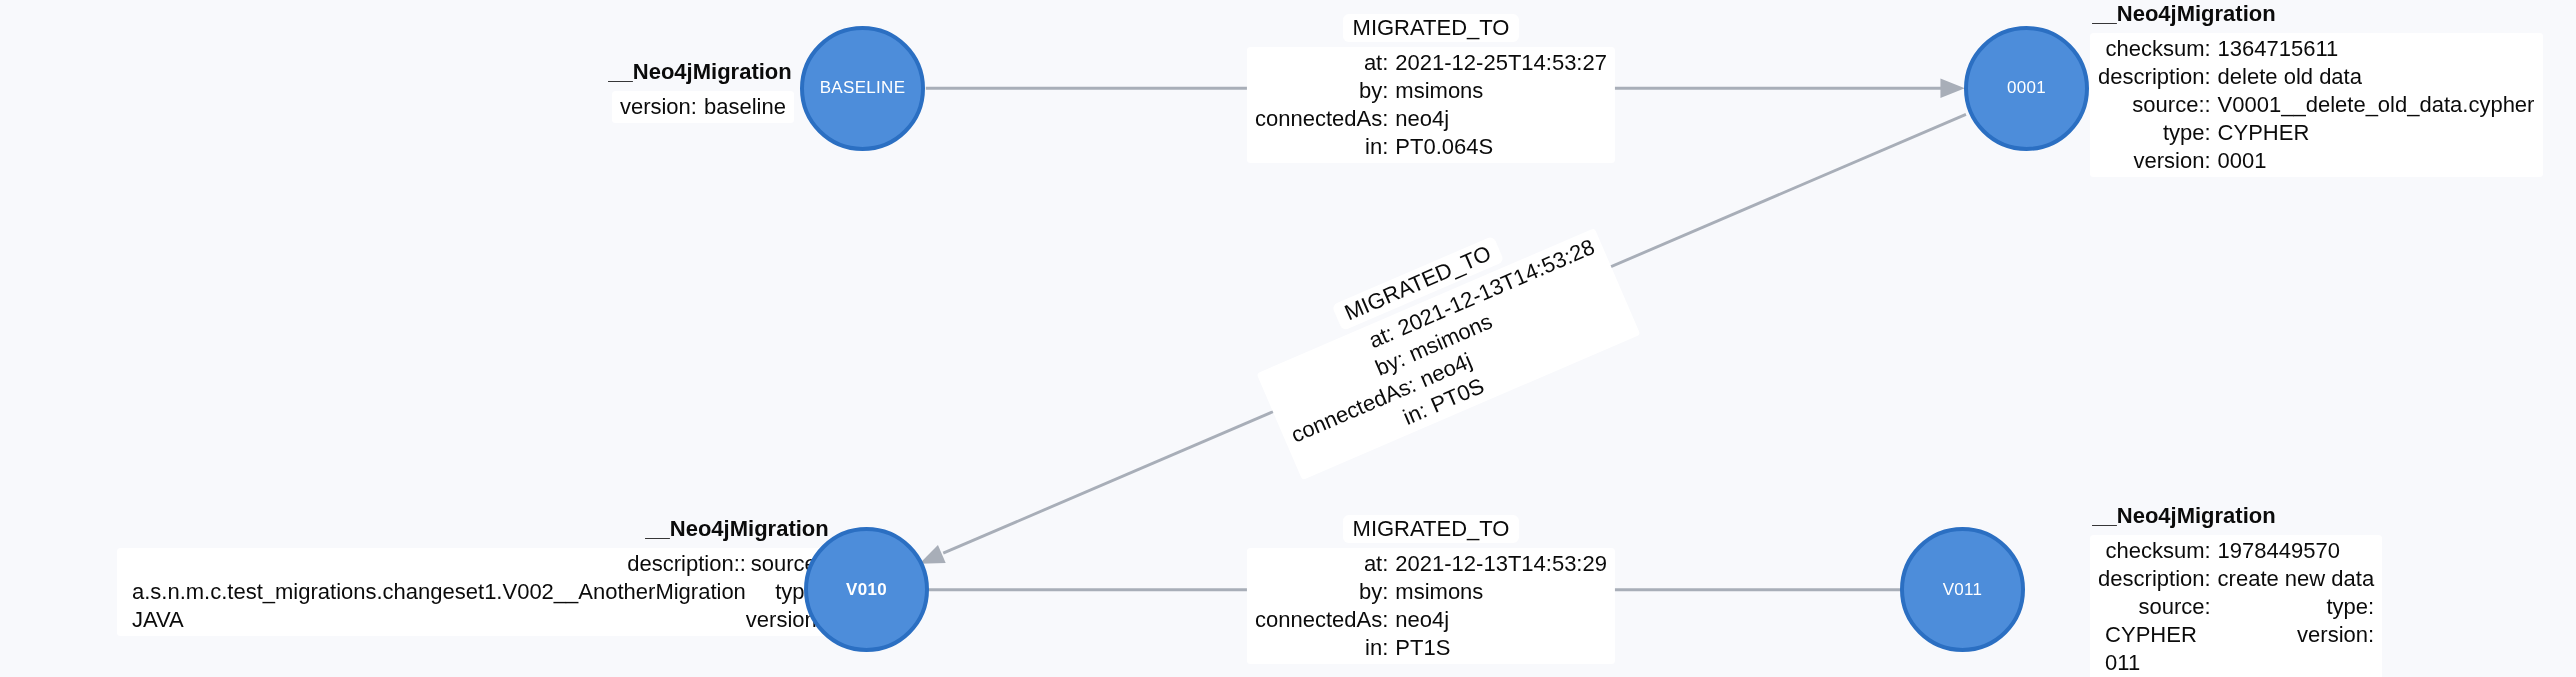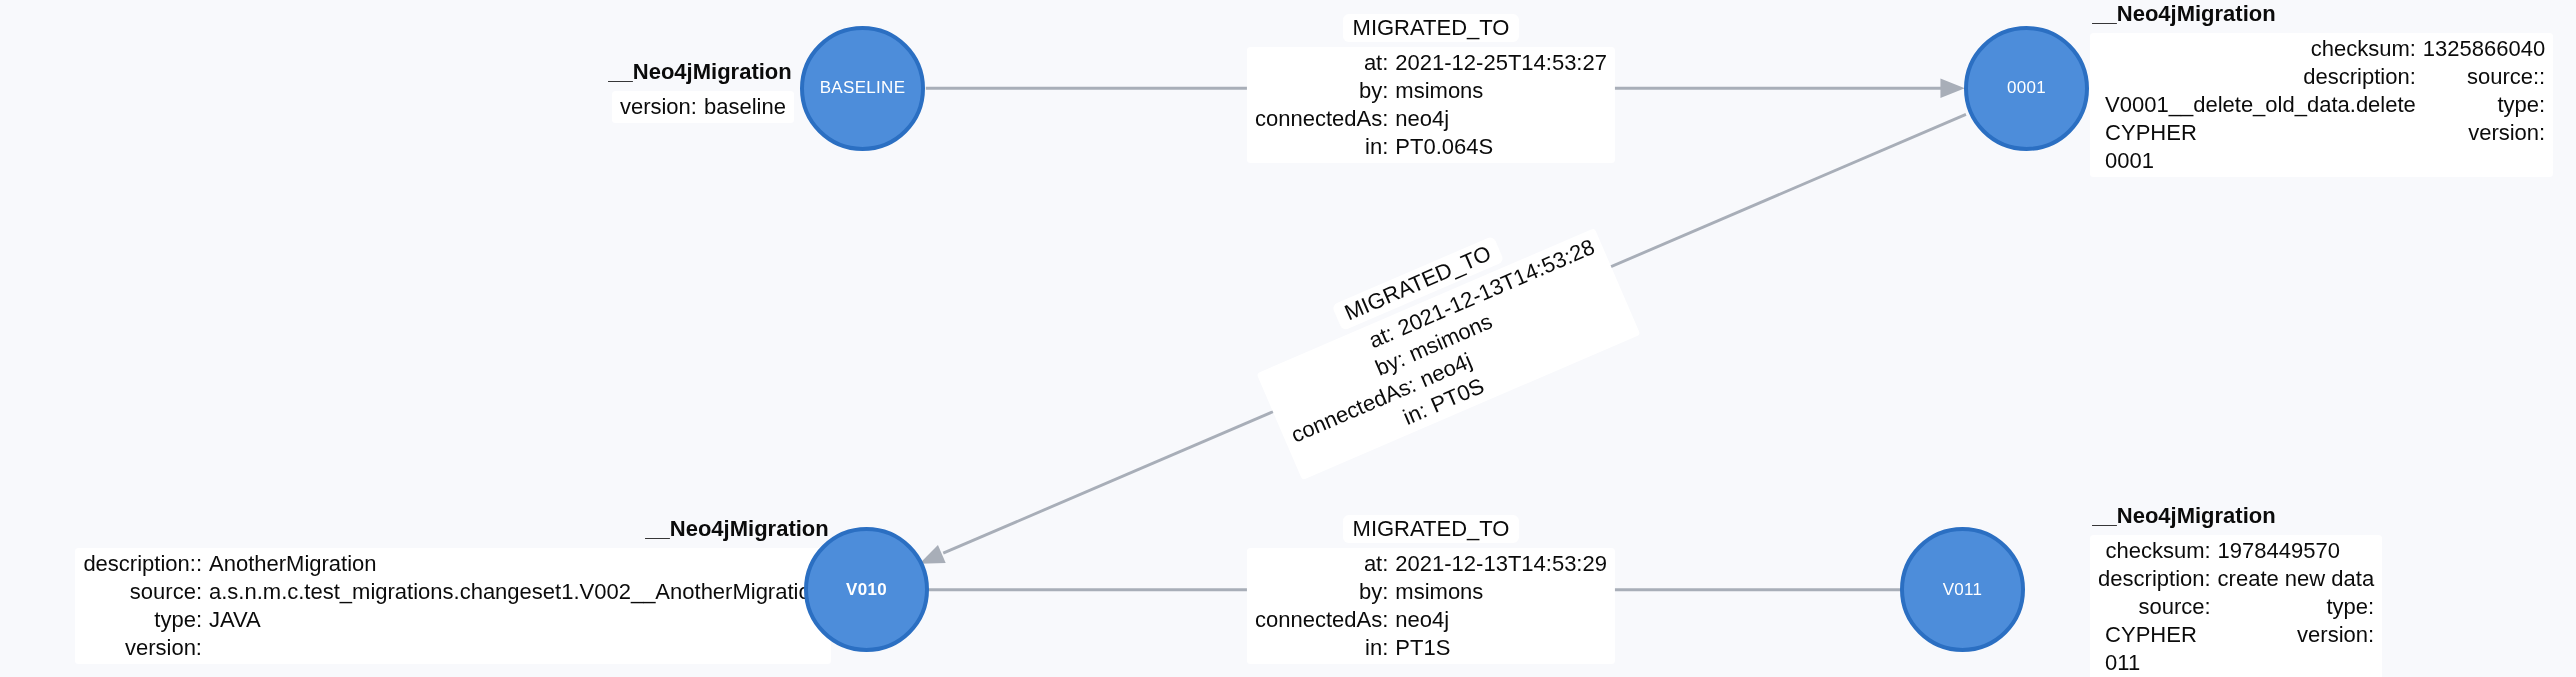--- a/index.html
+++ b/index.html
@@ -125,36 +125,36 @@
     <div class="props">
       <span class="k">version:</span>
         <span class="v">baseline</span>
     </div>
   </div>
 
   <div class="nlabel left" style="left:2090px; top:0px;">
     <div class="ltitle">__Neo4jMigration</div>
     <div class="props">
       <span class="k">checksum:</span>
-        <span class="v">1325866040</span>
+        <span class="v">1364715611</span>
       <span class="k">description:</span>
+        <span class="v">delete old data</span>
       <span class="k">source::</span>
-        <span class="v">V0001__delete_old_data.delete</span>
+        <span class="v">V0001__delete_old_data.cypher</span>
       <span class="k">type:</span>
         <span class="v">CYPHER</span>
       <span class="k">version:</span>
         <span class="v">0001</span>
     </div>
   </div>
 
   <div class="nlabel right" style="right:1745px; top:515px;">
     <div class="ltitle">__Neo4jMigration</div>
     <div class="props">
       <span class="k">description::</span>
-        <span class="v">AnotherMigration</span>
       <span class="k">source:</span>
         <span class="v">a.s.n.m.c.test_migrations.changeset1.V002__AnotherMigration</span>
       <span class="k">type:</span>
         <span class="v">JAVA</span>
       <span class="k">version:</span>
     </div>
   </div>
 
   <div class="nlabel left" style="left:2090px; top:502px;">
     <div class="ltitle">__Neo4jMigration</div>

